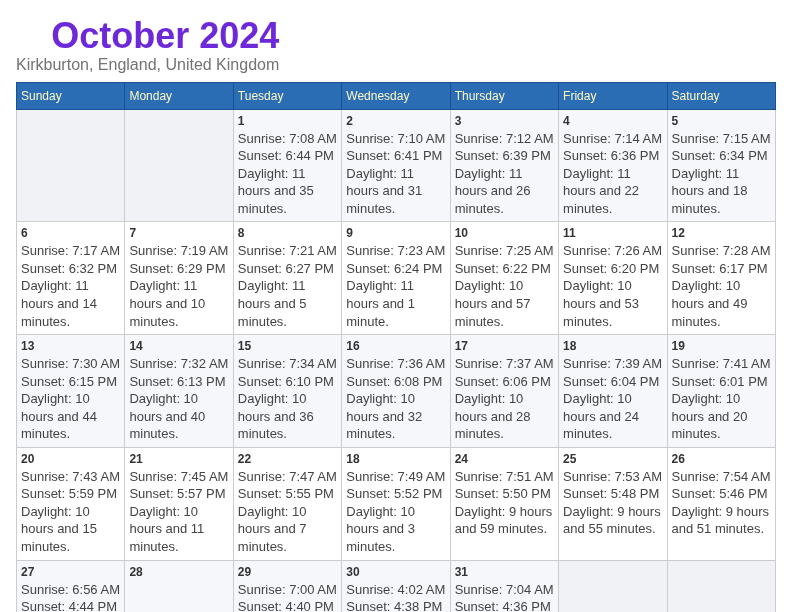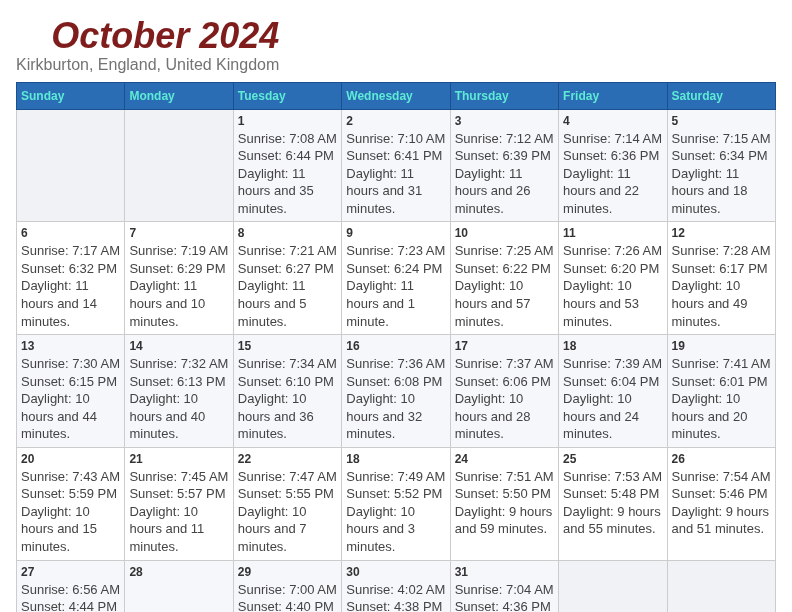--- a/index.html
+++ b/index.html
@@ -34,38 +34,37 @@
     .logo-icon {
       width: 28px;
       height: 28px;
     }
     .title-area {
       text-align: right;
     }
     .month-title {
       font-size: 36px;
       font-weight: bold;
-      color: #7f1d1d;
+      color: #6d28d9;
       line-height: 1.1;
-      font-style: italic;
     }
     .location-title {
       font-size: 16px;
       color: #737373;
     }
     table {
       width: 100%;
       border-collapse: collapse;
       table-layout: fixed;
     }
     thead tr th {
       background-color: #2a6db5;
-      color: #5eead4;
+      color: #fef9c3;
       font-size: 12px;
-      font-weight: bold;
+      font-weight: normal;
       padding: 6px 4px;
       text-align: left;
       border: 1px solid #1a5090;
     }
     tbody tr td {
       vertical-align: top;
       border: 1px solid #ccc;
       padding: 4px;
       height: 88px;
       background: #fff;

